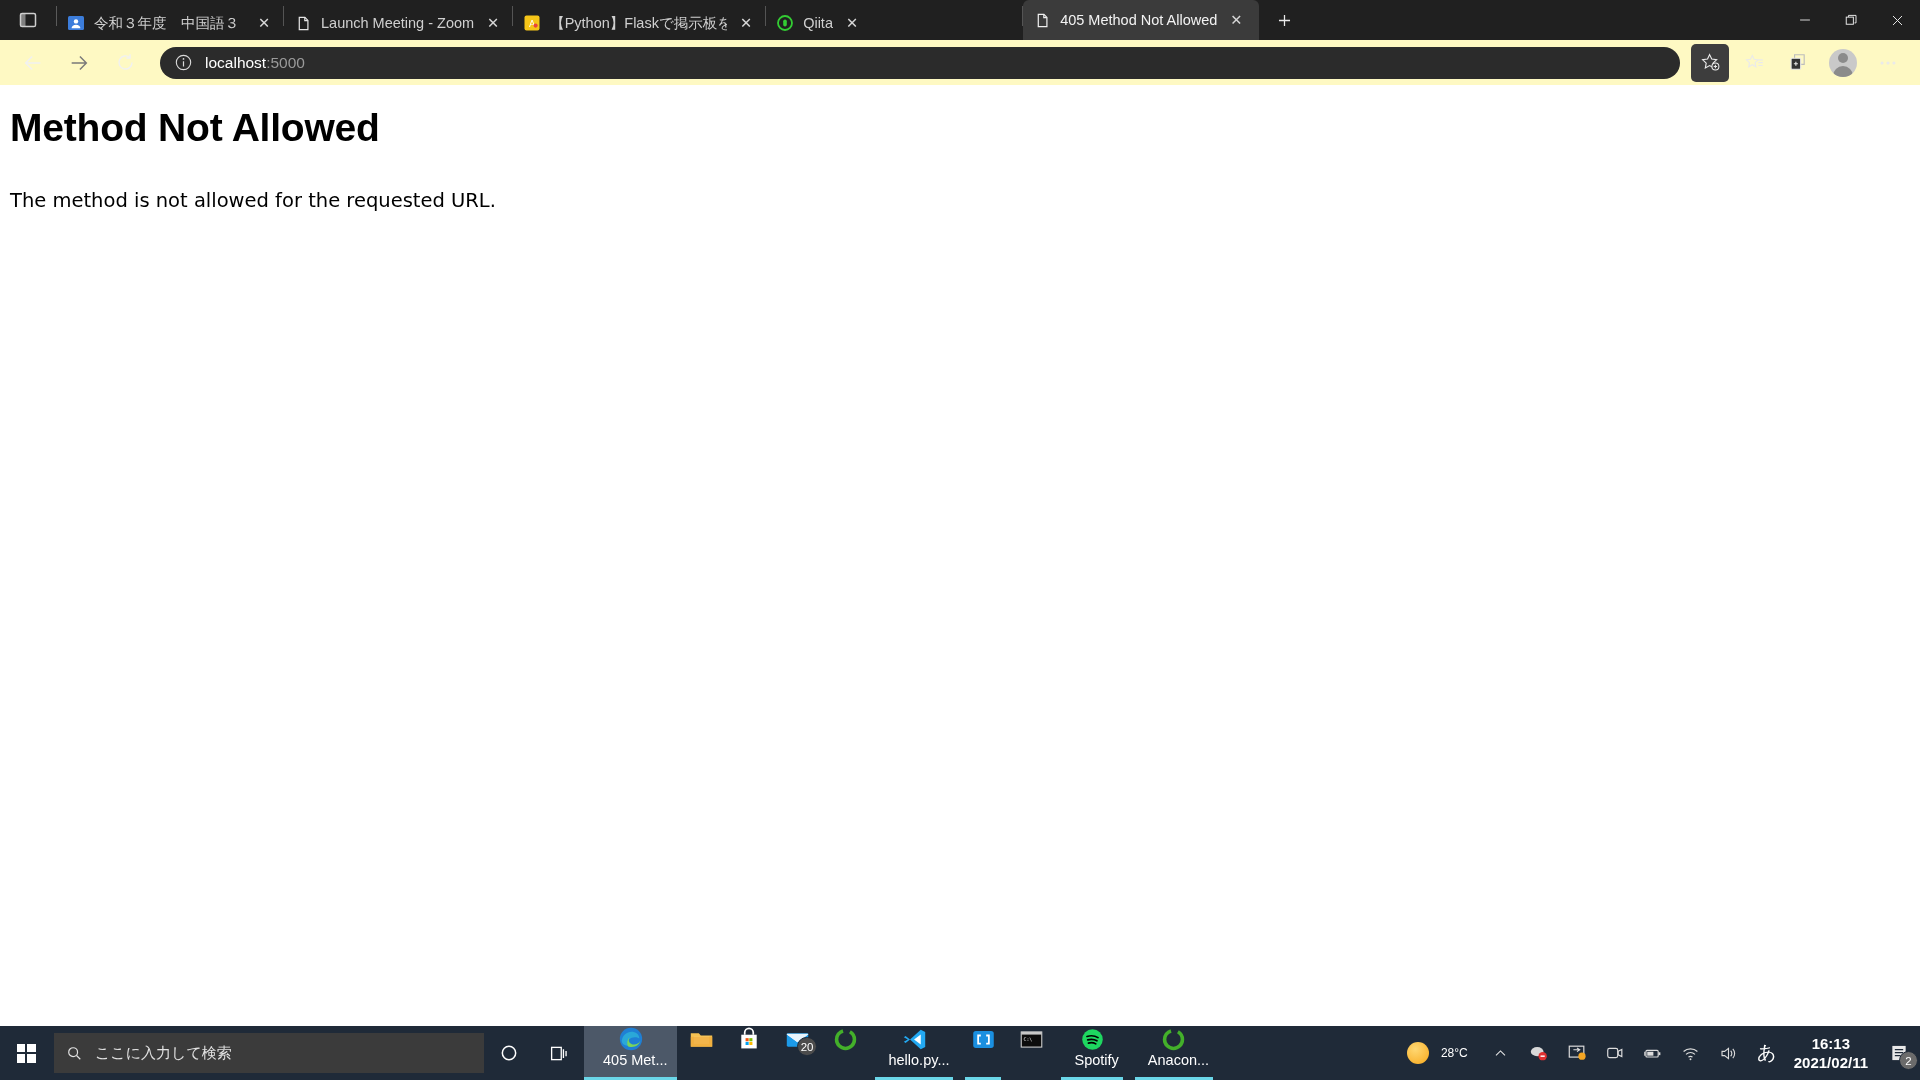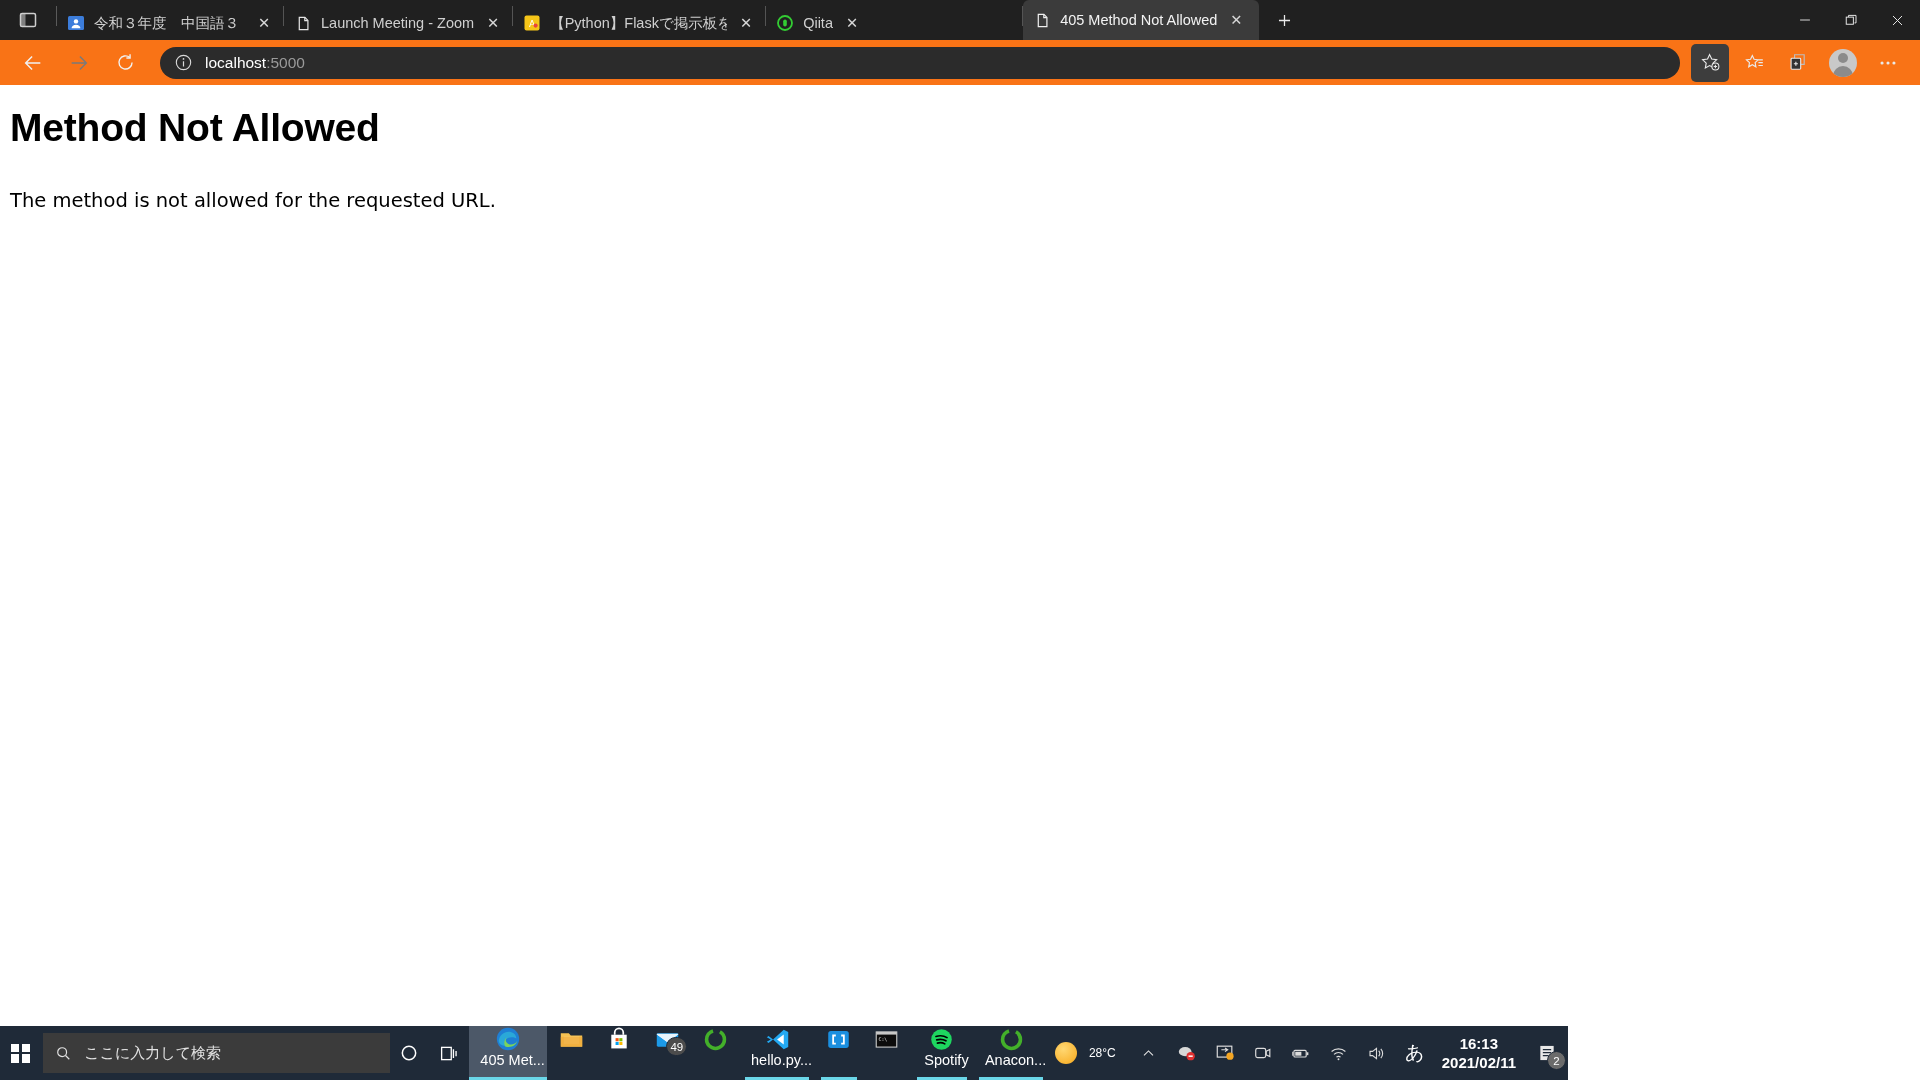--- a/index.html
+++ b/index.html
@@ -80,21 +80,21 @@
   }
   .wc {
     width: 46px; height: 40px;
     display: flex; align-items: center; justify-content: center;
     color: #e8e8e8;
   }
 
   
   #toolbar {
     height: 45px; min-height: 45px;
-    background: #f97316;
+    background: #fef9c3;
     display: flex; align-items: center;
     padding: 0 10px;
   }
   .navbtn {
     width: 38px; height: 38px; margin: 0 4px;
     display: flex; align-items: center; justify-content: center;
     border-radius: 4px; color: #f1f1f1;
   }
   .navbtn.disabled { color: #7a7a7a; }
   #omnibox {
@@ -152,21 +152,21 @@
   }
   #page-p {
     font-family: "DejaVu Sans", sans-serif;
     font-size: 19.5px; color: #000;
     margin: 39px 0 0 0;
   }
 
   
   #taskbar {
     position: absolute; left: 0; top: 1026px;
-    width: 1568px; height: 54px;
+    width: 1920px; height: 54px;
     background: #1f2a38;
     display: flex; align-items: center;
     color: #fff;
   }
   #startbtn {
     width: 52px; height: 54px;
     display: flex; align-items: center; justify-content: center;
   }
   .winlogo {
     width: 19px; height: 19px;
@@ -492,21 +492,21 @@
     </span>
   </div>
 
   <div class="taskitem">
     <span class="ti-icon">
       <svg viewBox="0 0 28 28" width="25" height="25">
         <rect x="2" y="7" width="24" height="15" rx="1.5" fill="#1c9ae8"></rect>
         <path d="M2 8l12 9 12-9" fill="#fff"></path>
         <path d="M2 8.5l12 8.6 12-8.6v-1H2z" fill="#e8f4fc"></path>
       </svg>
-      <span class="badge">49</span>
+      <span class="badge">20</span>
     </span>
   </div>
 
   <div class="taskitem">
     <span class="ti-icon">
       <svg viewBox="0 0 28 28" width="25" height="25">
         <circle cx="14" cy="14" r="10" fill="none" stroke="#43b02a" stroke-width="4" stroke-dasharray="44 8"></circle>
       </svg>
     </span>
   </div>

